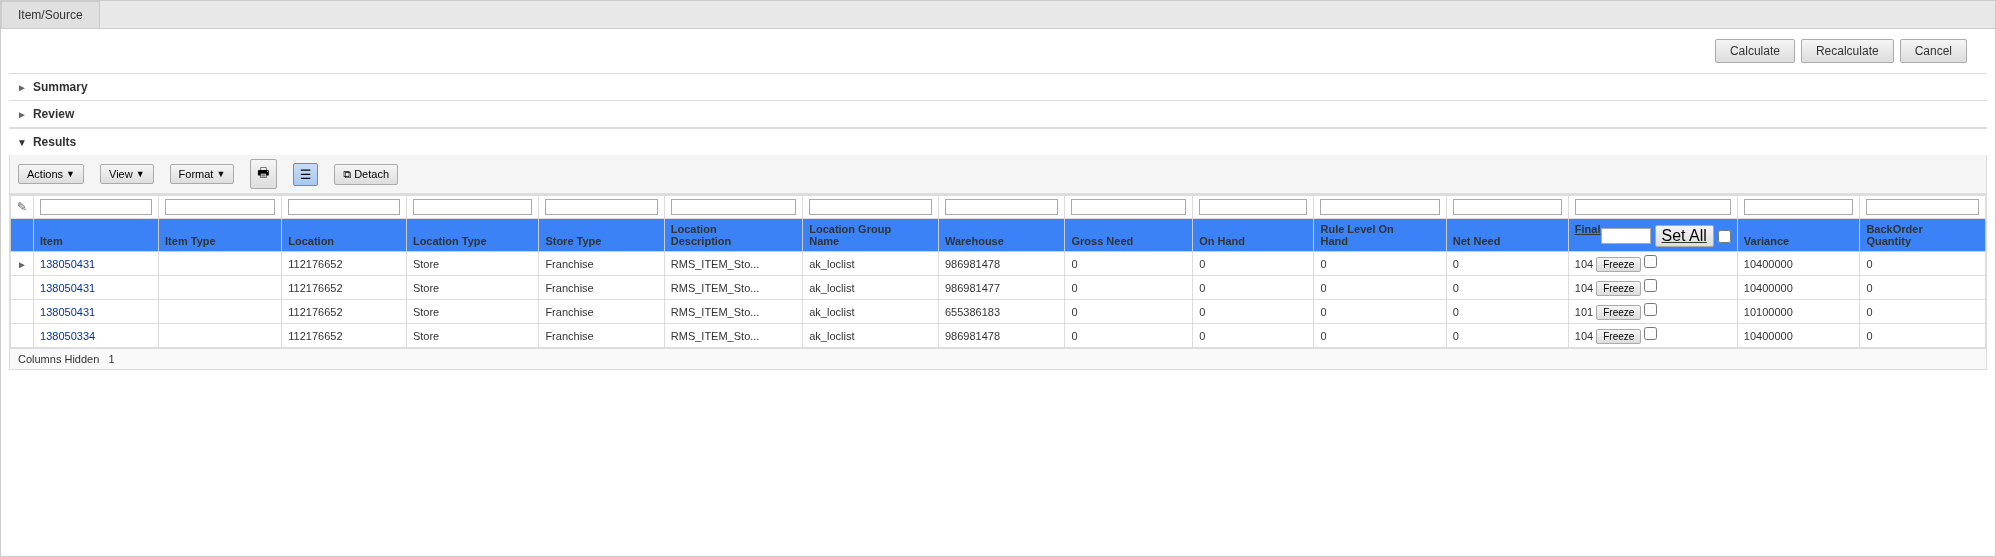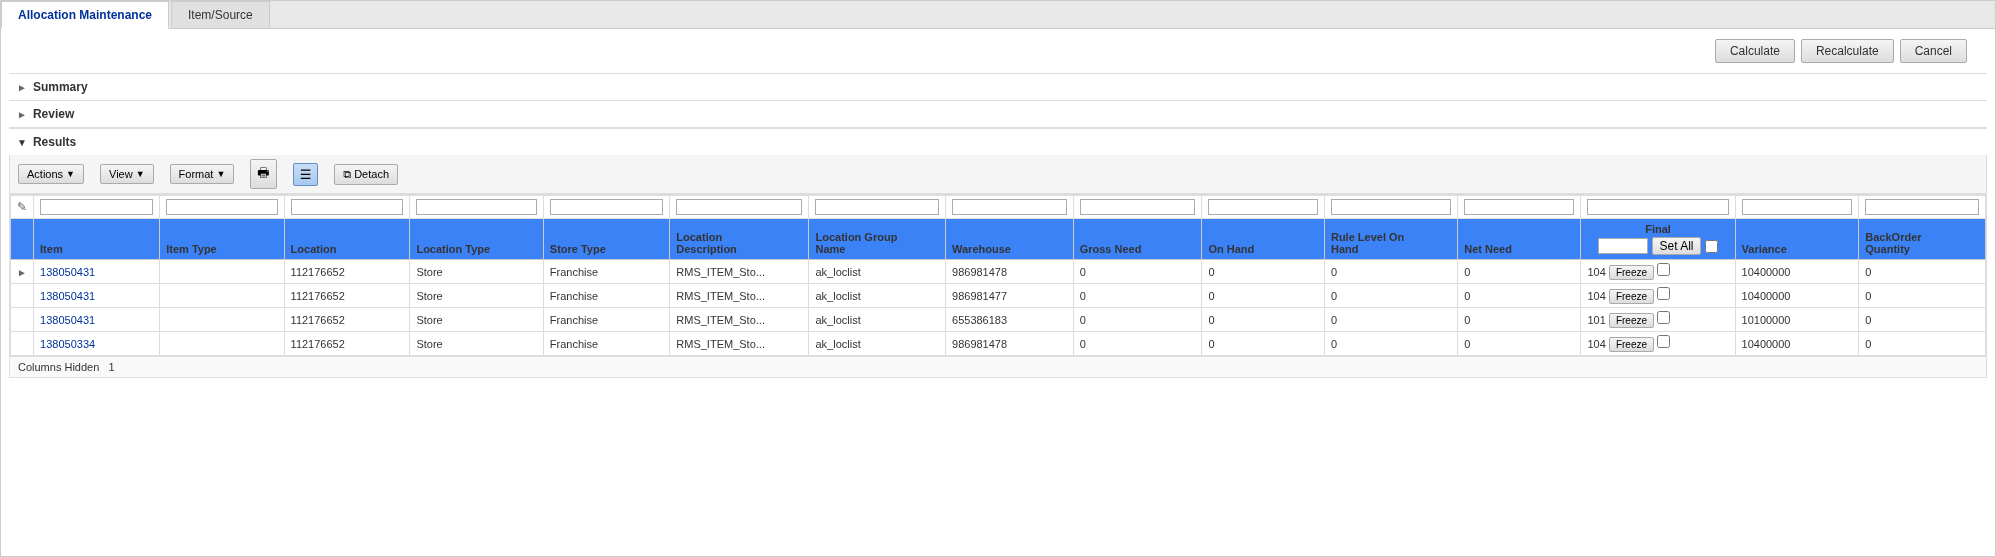--- a/index.html
+++ b/index.html
@@ -36,45 +36,44 @@
     .table-container { overflow-x: auto; border: 1px solid #ddd; position: relative; }
     .data-table { width: 100%; border-collapse: collapse; font-size: 11px; }
     .data-table th { background: #3b82f6; border: 1px solid #ccc; padding: 4px 6px; text-align: left; font-weight: bold; font-size: 11px; white-space: nowrap; vertical-align: bottom; }
     .data-table td { border: 1px solid #ddd; padding: 3px 6px; white-space: nowrap; vertical-align: middle; }
     .data-table a { color: #003399; text-decoration: none; }
     
     
     .filter-row td input { width: 100%; padding: 1px 3px; font-size: 11px; border: 1px solid #aaa; }
     
     
-    .final-header { display: flex; flex-direction: column; align-items: center; }
+    .final-header { display: flex; flex-direction: row; align-items: flex-start; text-decoration: underline; }
     .set-all-row { display: flex; align-items: center; gap: 4px; margin-top: 2px; }
     .set-all-input { width: 50px; padding: 1px 3px; font-size: 11px; border: 1px solid #aaa; }
-    .set-all-btn { padding: 1px 6px; font-size: 12px; border: 1px solid #aaa; background: linear-gradient(to bottom, #f5f5f5, #ddd); cursor: pointer; border-radius: 2px; }
+    .set-all-btn { padding: 1px 6px; font-size: 16px; border: 1px solid #aaa; background: linear-gradient(to bottom, #f5f5f5, #ddd); cursor: pointer; border-radius: 2px; }
     
     .freeze-btn { padding: 1px 6px; font-size: 10px; border: 1px solid #aaa; background: linear-gradient(to bottom, #f5f5f5, #ddd); cursor: pointer; border-radius: 2px; margin-right: 3px; }
     
     
     .table-footer { padding: 4px 8px; font-size: 11px; color: #333; border: 1px solid #ddd; border-top: none; background: #f9f9f9; }
     input[type=checkbox] { cursor: pointer; }
     
     
     .col-indicator { width: 20px; }
     
     .edit-icon { color: #555; font-size: 12px; }
     
     .th-final-wrap { min-width: 140px; }
   </style>
 </head>
 <body>
 
 <div class="main-container">
 
   <div class="tabs">
-    <div class="tab active">Allocation Maintenance</div>
     <div class="tab">Item/Source</div>
   </div>
 
   <div class="top-actions">
     <button class="btn">Calculate</button>
     <button class="btn">Recalculate</button>
     <button class="btn">Cancel</button>
   </div>
 
   <div class="accordion">

